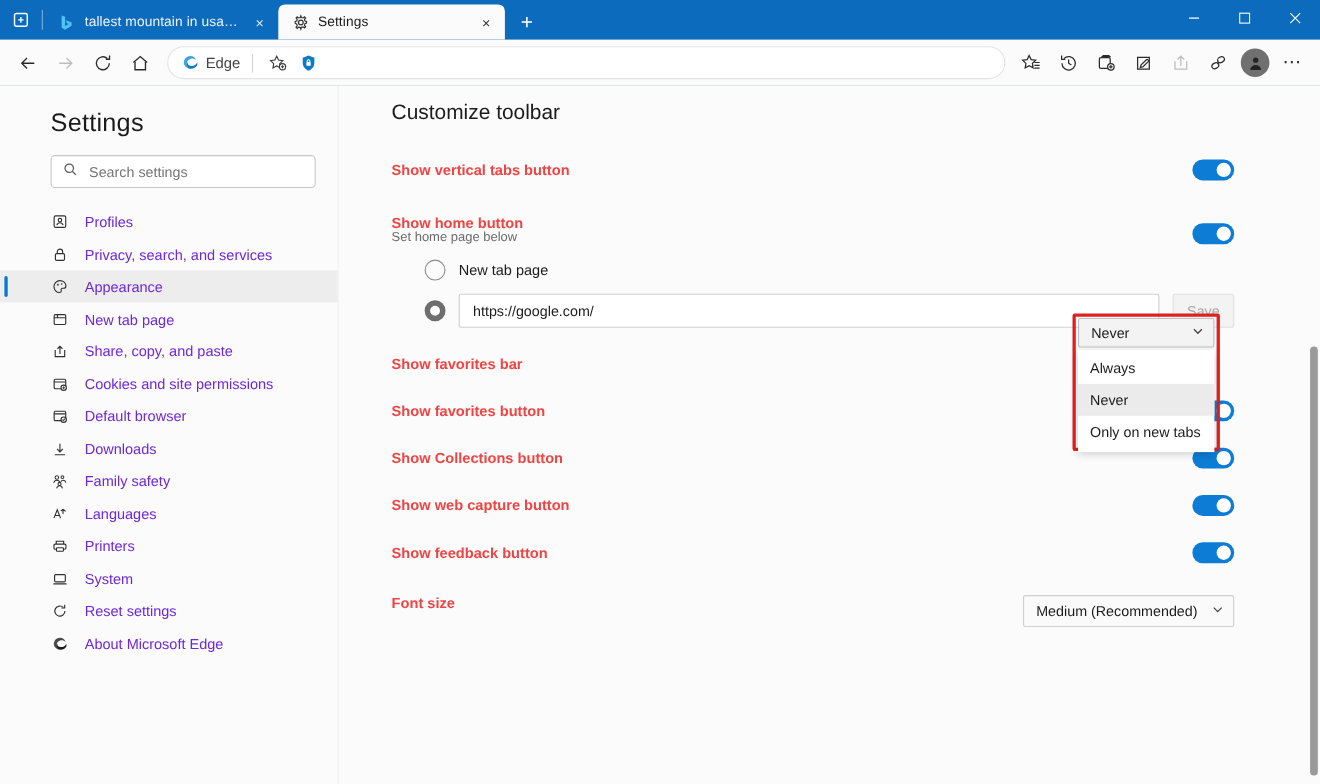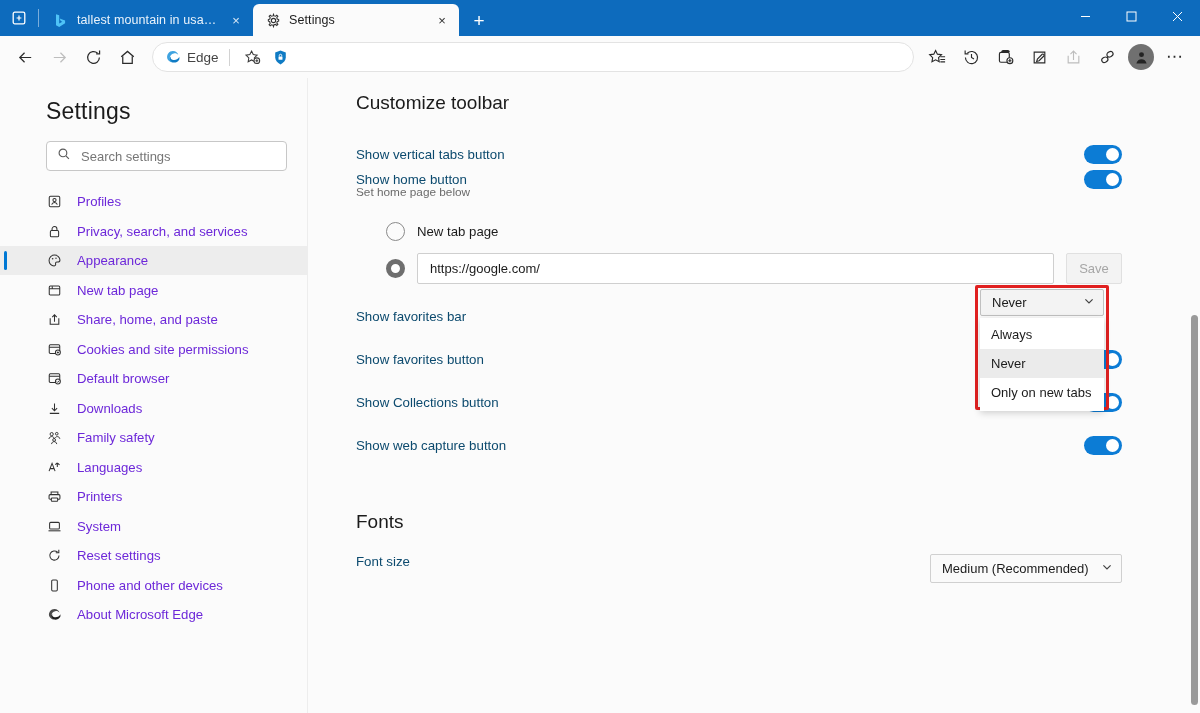--- a/index.html
+++ b/index.html
@@ -105,21 +105,21 @@
   }
 
   
   .main { flex: 1 1 auto; position: relative; height: 635px; background: #fbfbfb; overflow: hidden; }
   .main-inner { padding: 0 78px 0 48px; }
   .section-h { font-size: 19px; color: #1b1b1b; font-weight: 400; padding-top: 6px; }
   .row {
     display: flex; align-items: center; justify-content: space-between;
     min-height: 36px; padding-right: 0;
   }
-  .row-label { font-size: 13.3px; color: #0c4a6e; font-weight: 400; }
+  .row-label { font-size: 13.3px; color: #ef4444; font-weight: 700; }
   .sub-label { font-size: 11.8px; color: #6b6b6b; margin-top: -2px; }
 
   .toggle {
     width: 38px; height: 19px; border-radius: 10px; background: #0c7cd5; position: relative; flex: 0 0 38px;
   }
   .toggle::after {
     content:""; position:absolute; right: 3px; top: 3px; width: 13px; height: 13px;
     border-radius: 50%; background:#fff;
   }
 
@@ -390,21 +390,21 @@
           <span>New tab page</span>
         </div>
 
         <div class="navitem">
           <span class="ni-icon">
               <svg width="15" height="15" viewBox="0 0 16 16" fill="none" stroke="currentColor" stroke-width="1.1">
                 <path d="M3.4 6.6v6.4h9.2V6.6"></path>
                 <path d="M8 10.4V3M5.6 5.4L8 3l2.4 2.4"></path>
               </svg>
             </span>
-          <span>Share, home, and paste</span>
+          <span>Share, copy, and paste</span>
         </div>
 
         <div class="navitem">
           <span class="ni-icon">
               <svg width="15" height="15" viewBox="0 0 16 16" fill="none" stroke="currentColor" stroke-width="1.1">
                 <rect x="2.4" y="3" width="11.2" height="9.2" rx="1.2"></rect>
                 <path d="M2.4 5.6h11.2"></path>
                 <circle cx="11.6" cy="11.2" r="2.6" fill="#fbfbfb"></circle>
                 <path d="M11.6 10.1v2.2M10.5 11.2h2.2" stroke-width="1"></path>
               </svg>
@@ -481,28 +481,20 @@
         <div class="navitem">
           <span class="ni-icon">
               <svg width="15" height="15" viewBox="0 0 16 16" fill="none" stroke="currentColor" stroke-width="1.1">
                 <path d="M12.8 8a4.9 4.9 0 1 1-1.5-3.5"></path>
                 <path d="M12.6 1.8v3.2H9.4"></path>
               </svg>
             </span>
           <span>Reset settings</span>
         </div>
 
-        <div class="navitem">
-          <span class="ni-icon">
-              <svg width="15" height="15" viewBox="0 0 16 16" fill="none" stroke="currentColor" stroke-width="1.1">
-                <rect x="5" y="2.2" width="6" height="11.6" rx="1.2"></rect>
-              </svg>
-            </span>
-          <span>Phone and other devices</span>
-        </div>
 
         <div class="navitem">
           <span class="ni-icon">
               <svg width="15" height="15" viewBox="0 0 16 16">
                 <path d="M14.2 10.4c-1.5 2.6-4.3 3.6-6.7 3-2.3-.6-3.6-2.4-3.3-4 .3-1.3 1.4-2 1.4-2s-.5 1.4.5 2.5c1.2 1.3 4 1.5 6.2.2.9-.6 1.6-1.5 1.9-2.4.2 1 .2 1.9 0 2.7z" fill="#1b1b1b"></path>
                 <path d="M2.2 9.2C1.6 5.6 4.1 2 7.9 2c3 0 5 1.9 5.4 4-1-1.3-2.7-2-4.5-1.6C6.3 4.9 4.8 6.7 4.8 9c0 2.2 1.3 3.9 3 4.6-3-.5-5.1-2.4-5.6-4.4z" fill="#4a4a4a"></path>
               </svg>
             </span>
           <span>About Microsoft Edge</span>
         </div>
@@ -513,21 +505,21 @@
     <div class="main">
       <div class="main-inner">
 
         <div class="section-h" style="margin-top:8px;">Customize toolbar</div>
 
         <div class="row" style="margin-top:22px;">
           <span class="row-label">Show vertical tabs button</span>
           <span class="toggle"></span>
         </div>
 
-        <div class="row" style="margin-top:0; align-items:flex-start;">
+        <div class="row" style="margin-top:14px; align-items:flex-end;">
           <span>
             <span class="row-label" style="display:block;">Show home button</span>
             <span class="sub-label" style="display:block;">Set home page below</span>
           </span>
           <span class="toggle" style="margin-top:-2px;"></span>
         </div>
 
         <div class="radio-row" style="margin-top:14px;">
           <span class="radio"></span>
           <span class="radio-label">New tab page</span>
@@ -553,22 +545,25 @@
           <span class="row-label">Show Collections button</span>
           <span class="toggle"></span>
         </div>
 
         <div class="row" style="margin-top:7px;">
           <span class="row-label">Show web capture button</span>
           <span class="toggle"></span>
         </div>
 
 
-
-        <div class="section-h" style="margin-top:42px;">Fonts</div>
+        <div class="row" style="margin-top:7px;">
+          <span class="row-label">Show feedback button</span>
+          <span class="toggle"></span>
+        </div>
+
 
         <div class="row" style="margin-top:21px; align-items:flex-start;">
           <span>
             <span class="row-label" style="display:block;">Font size</span>
 
           </span>
           <span class="combo fontsize">
             <span>Medium (Recommended)</span>
             <span>
               <svg width="12" height="12" viewBox="0 0 12 12" fill="none" stroke="#444" stroke-width="1.2">

